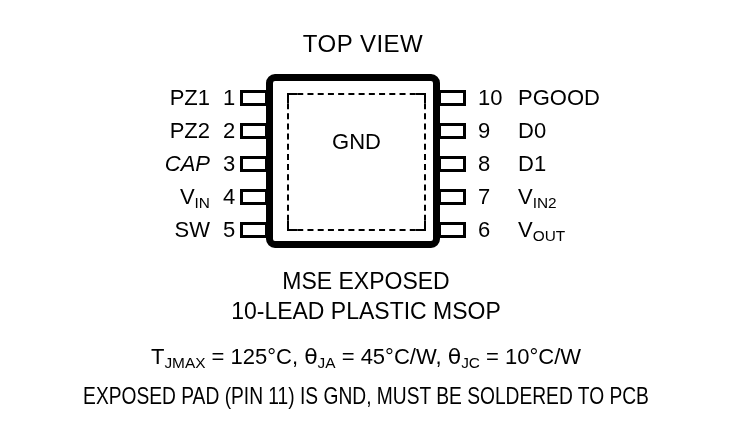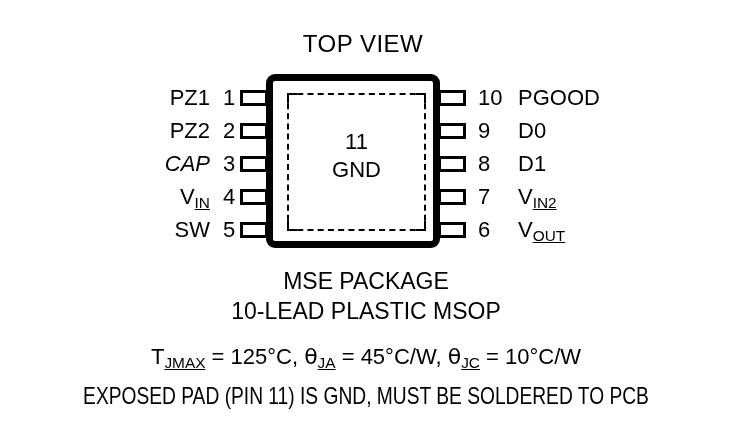--- a/index.html
+++ b/index.html
@@ -115,21 +115,20 @@
   .pin-label.right-name {
     left: 518px;
     text-align: left;
   }
   sub {
     font-size: 0.70em;
     vertical-align: baseline;
     position: relative;
     top: 0.26em;
     letter-spacing: 0;
-    text-decoration: underline;
   }
 
   
   .caption {
     position: absolute;
     left: 0;
     width: 732px;
     text-align: center;
     white-space: nowrap;
   }
@@ -151,21 +150,20 @@
 
 <div id="package-body"></div>
 
 <div id="exposed-pad"></div>
 <div class="pad-notch" id="pad-notch-tl"></div>
 <div class="pad-notch" id="pad-notch-tr"></div>
 <div class="pad-notch" id="pad-notch-bl"></div>
 <div class="pad-notch" id="pad-notch-br"></div>
 
 <div id="pad-center-text">
-  <div>11</div>
   <div>GND</div>
 </div>
 
 <div class="lead left" style="top: 90px;"></div>
 <div class="lead left" style="top: 123px;"></div>
 <div class="lead left" style="top: 156px;"></div>
 <div class="lead left" style="top: 189px;"></div>
 <div class="lead left" style="top: 222px;"></div>
 
 <div class="lead right" style="top: 90px;"></div>
@@ -191,21 +189,21 @@
 <div class="pin-label right-num" style="top: 153px;">8</div>
 <div class="pin-label right-num" style="top: 186px;">7</div>
 <div class="pin-label right-num" style="top: 219px;">6</div>
 
 <div class="pin-label right-name" style="top: 87px;"><span>PGOOD</span><sub></sub></div>
 <div class="pin-label right-name" style="top: 120px;"><span>D0</span><sub></sub></div>
 <div class="pin-label right-name" style="top: 153px;"><span>D1</span><sub></sub></div>
 <div class="pin-label right-name" style="top: 186px;"><span>V</span><sub>IN2</sub></div>
 <div class="pin-label right-name" style="top: 219px;"><span>V</span><sub>OUT</sub></div>
 
-<div class="caption" id="caption-package">MSE PACKAGE</div>
+<div class="caption" id="caption-package">MSE EXPOSED</div>
 
 <div class="caption" id="caption-leadcount">10-LEAD PLASTIC MSOP</div>
 
 <div class="caption" id="caption-thermal">
   <span>T</span><sub>JMAX</sub><span> = 125°C, </span><span class="greek">θ</span><sub>JA</sub><span> = 45°C/W, </span><span class="greek">θ</span><sub>JC</sub><span> = 10°C/W</span>
 </div>
 
 <div class="caption" id="caption-exposed">EXPOSED PAD (PIN 11) IS GND, MUST BE SOLDERED TO PCB</div>
 
 </body></html>

